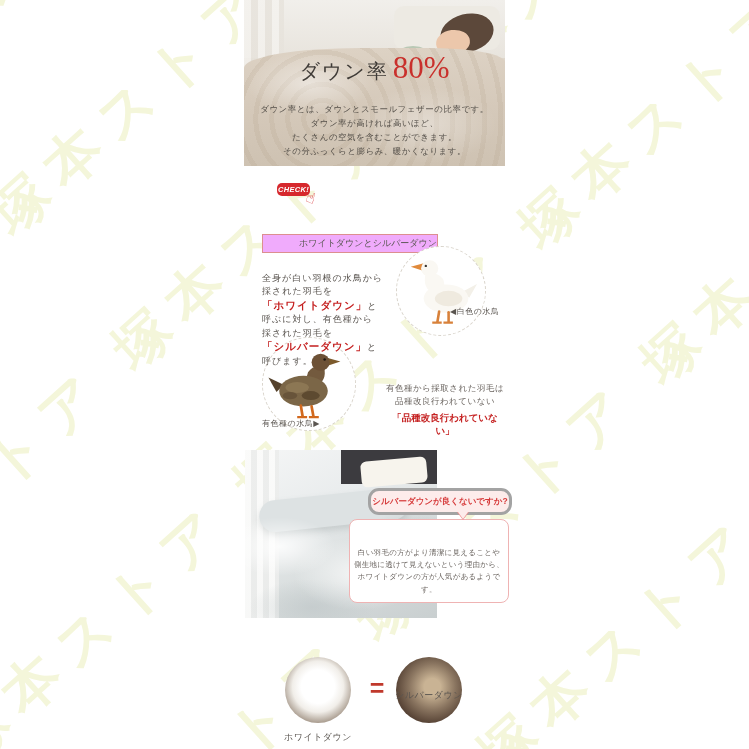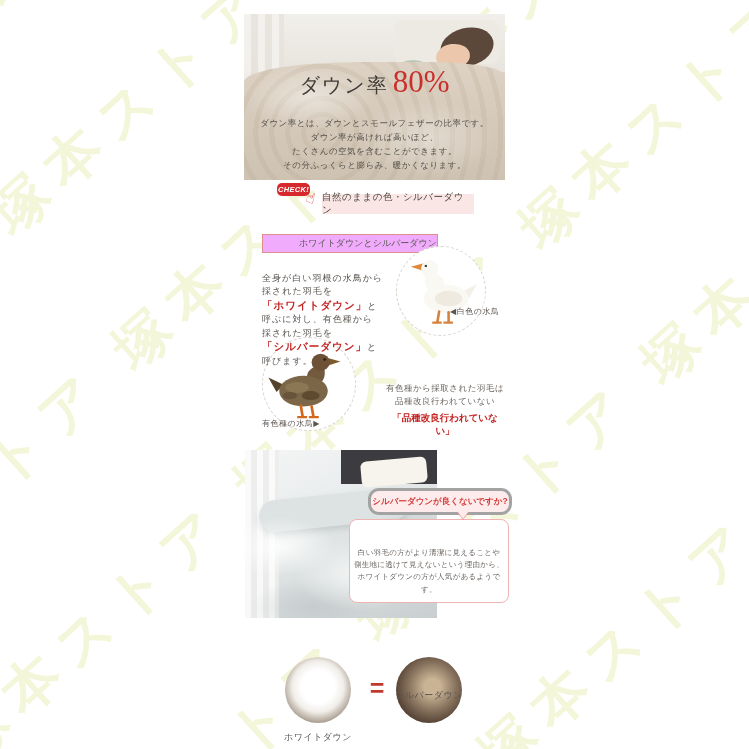--- a/index.html
+++ b/index.html
@@ -9,21 +9,21 @@
 
   
   .watermark{position:absolute;left:50%;top:50%;width:1900px;
     transform:translate(-50%,-50%) rotate(-42deg);
     color:#f4f6da;font-size:56px;font-weight:bold;letter-spacing:14px;
     line-height:182px;white-space:pre;text-align:center;z-index:0;pointer-events:none;}
 
   .z1{z-index:1}.z2{z-index:2}.z3{z-index:3}
 
   
-  .hero{left:244px;top:14px;width:261px;height:166px;overflow:hidden;
+  .hero{left:244px;top:0;width:261px;height:166px;overflow:hidden;
     background:linear-gradient(180deg,#efece8 0%,#e7e2da 20%,#d9cfc2 45%,#d3c8ba 75%,#cdc2b4 100%);}
   .hero-room{position:absolute;left:0;top:0;width:100%;height:58px;
     background:linear-gradient(#f1efeb,#e8e4dd);}
   .hero-curtain{position:absolute;left:0;top:0;width:40px;height:100%;
     background:repeating-linear-gradient(90deg,#f4f2ee 0 7px,#e7e3dc 7px 14px);opacity:.85;}
   .hero-pillow{position:absolute;left:150px;top:6px;width:106px;height:44px;
     background:#edeae3;border-radius:10px;}
   .hero-hair{position:absolute;left:196px;top:14px;width:54px;height:38px;
     background:#5c483a;border-radius:50%;transform:rotate(-14deg);}
   .hero-face{position:absolute;left:192px;top:30px;width:34px;height:25px;
@@ -144,21 +144,20 @@
       <span class="hero-title-label">ダウン率</span><span class="hero-title-value">80%</span>
     </div>
     <div class="hero-desc">ダウン率とは、ダウンとスモールフェザーの比率です。
 ダウン率が高ければ高いほど、
 たくさんの空気を含むことができます。
 その分ふっくらと膨らみ、暖かくなります。</div>
   </div>
 
   <div class="abs check-badge z1">CHECK!</div>
   <div class="abs hand-icon z1">☝</div>
-  <div class="abs check-banner z1">自然のままの色・シルバーダウン</div>
 
   <div class="abs compare-heading z1">ホワイトダウンとシルバーダウン</div>
   <div class="abs compare-text z2">
     <span>全身が白い羽根の水鳥から
 採された羽毛を
 </span><span class="term-red">「ホワイトダウン」</span><span>と
 呼ぶに対し、有色種から
 採された羽毛を
 </span><span class="term-red">「シルバーダウン」</span><span>と
 呼びます。</span>

